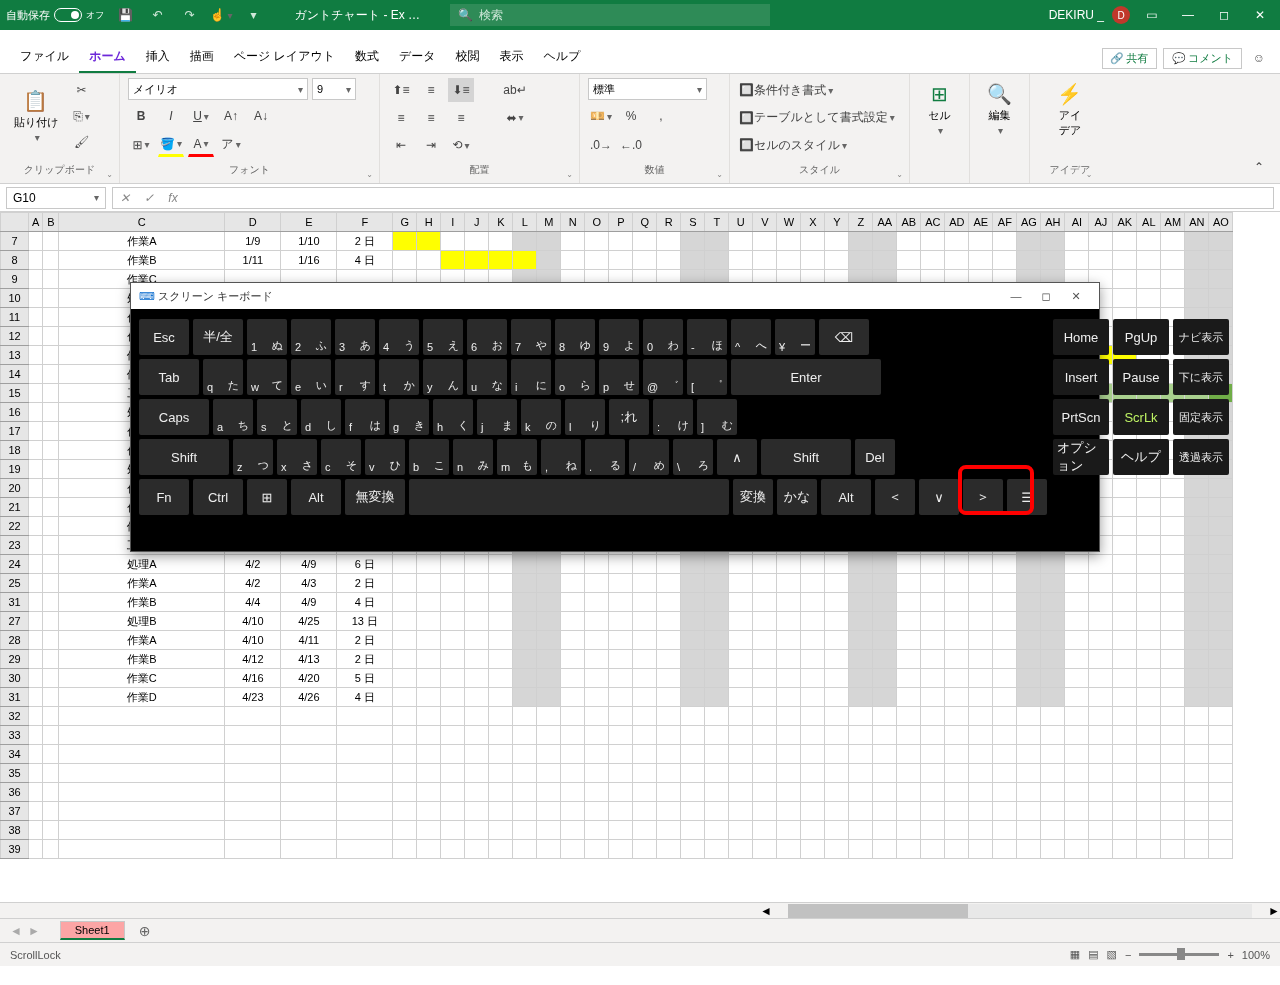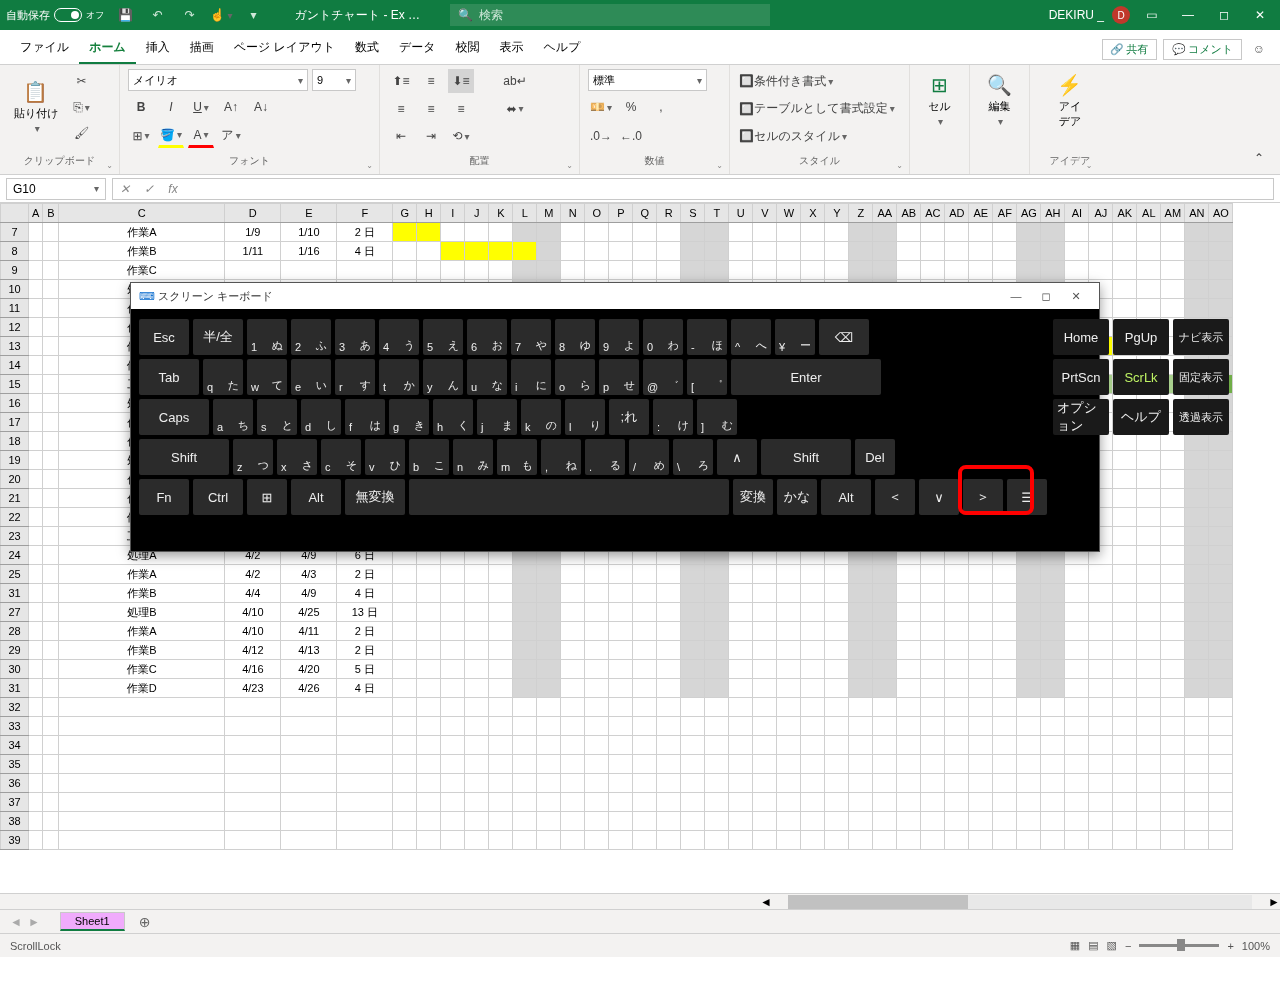--- a/index.html
+++ b/index.html
@@ -8,23 +8,23 @@
 .tb-left { display:flex; align-items:center; gap:10px; }
 .autosave { display:flex; align-items:center; gap:4px; font-size:11px; }
 .toggle { width:28px; height:14px; border:1px solid #fff; border-radius:7px; position:relative; }
 .toggle::after { content:""; position:absolute; width:8px; height:8px; background:#fff; border-radius:50%; right:2px; top:2px; }
 .tb-icon { width:22px; height:22px; display:flex; align-items:center; justify-content:center; cursor:pointer; color:#cfe8d9; }
 .tb-title { margin-left:20px; font-size:12px; }
 .searchbox { margin-left:20px; background:#2e8b57; height:22px; width:320px; display:flex; align-items:center; padding:0 8px; color:#cfe8d9; font-size:12px; }
 .tb-right { margin-left:auto; display:flex; align-items:center; gap:8px; }
 .avatar { width:18px; height:18px; background:#c0392b; border-radius:50%; color:#fff; display:flex; align-items:center; justify-content:center; font-size:10px; }
 .win-btn { width:28px; height:28px; display:flex; align-items:center; justify-content:center; cursor:pointer; }
-.tabs { height:35px; display:flex; align-items:flex-end; padding:0 10px; border-bottom:1px solid #d0d0d0; background:#fff; }
+.tabs { height:44px; display:flex; align-items:flex-end; padding:0 10px; border-bottom:1px solid #d0d0d0; background:#fff; }
 .tab { padding:6px 10px; font-size:12px; cursor:pointer; }
-.tab.active { color:#15803d; border-bottom:2px solid #107c41; font-weight:600; }
+.tab.active { color:#6d28d9; border-bottom:2px solid #107c41; font-weight:600; }
 .right-btns { margin-left:auto; display:flex; gap:6px; align-items:center; padding-bottom:4px;}
 .share-btn,.comment-btn { border:1px solid #c8c8c8; padding:2px 8px; font-size:11px; cursor:pointer; color:#107c41; display:flex; align-items:center; gap:2px;}
 .smiley { width:22px; height:22px; display:flex; align-items:center; justify-content:center; border:1px solid transparent; cursor:pointer; color:#555;}
 .ribbon { height:110px; background:#f3f2f1; display:flex; border-bottom:1px solid #d0d0d0; }
 .group { border-right:1px solid #e1dfdd; padding:4px 8px; display:flex; flex-direction:column; justify-content:space-between; }
 .group-label { text-align:center; font-size:10px; color:#666; padding:2px 0; position:relative;}
 .group-label::after { content:"⌄"; position:absolute; right:-2px; bottom:0; font-size:8px; color:#888;}
 .btn-col { display:flex; flex-direction:column; gap:2px; align-items:center; }
 .btn-row { display:flex; gap:4px; align-items:center; }
 .rbtn { min-width:26px; height:24px; display:flex; align-items:center; justify-content:center; border:1px solid transparent; cursor:pointer; color:#444; font-size:12px;}
@@ -45,21 +45,21 @@
 .colG,.colH,.colI,.colJ,.colK,.colL,.colM,.colN,.colO,.colP,.colQ,.colR,.colS,.colT,.colU,.colV,.colW,.colX,.colY,.colZ,.colAA,.colAB,.colAC,.colAD,.colAE,.colAF,.colAG,.colAH,.colAI,.colAJ,.colAK,.colAL,.colAM,.colAN,.colAO{width:24px}
 td.l { text-align:left; padding-left:6px;}
 td.l2 { text-align:left; padding-left:24px;}
 td.l3 { text-align:left; padding-left:40px;}
 td.r { text-align:right; padding-right:4px;}
 .y { background:#ffff00; }
 .g { background:#d6d6d6; }
 .gr { background:#70ad47; }
 .lg { background:#a9d08e; }
 .sheet-tabs { height:24px; display:flex; align-items:center; border-top:1px solid #d0d0d0; background:#f3f2f1; padding:0 10px;}
-.sheet-tab { padding:2px 14px; background:#f0abfc; border:1px solid #c8c8c8; border-bottom:2px solid #107c41; font-size:11px; margin-left:20px;}
+.sheet-tab { padding:2px 14px; background:#fca5a5; border:1px solid #c8c8c8; border-bottom:2px solid #107c41; font-size:11px; margin-left:20px;}
 .statusbar { height:24px; background:#f3f2f1; border-top:1px solid #d0d0d0; display:flex; align-items:center; padding:0 10px; font-size:11px; color:#555;}
 .statusbar .rs { margin-left:auto; display:flex; align-items:center; gap:8px;}
 .zoom-slider { width:80px; height:3px; background:#888; position:relative;}
 .zoom-slider::after{content:"";position:absolute;width:8px;height:12px;background:#888;left:38px;top:-5px;}
 
 .osk { position:absolute; left:130px; top:282px; width:970px; height:270px; background:#000; border:1px solid #555; box-shadow:0 4px 12px rgba(0,0,0,.4); }
 .osk-title { height:26px; background:#fff; display:flex; align-items:center; padding:0 8px; font-size:11px; color:#333; }
 .osk-title .wbtn { width:30px; text-align:center; cursor:pointer; color:#555;}
 .osk-body { padding:10px 8px; display:flex; gap:6px;}
 .kcol { display:flex; flex-direction:column; gap:4px;}
@@ -2069,20 +2069,25 @@
           <div class="key ">☰</div>
         </div>
       </div>
     <div class="kcol" id="navkeys">
         <div class="krow">
           <div class="key nav">Home</div>
           <div class="key nav">PgUp</div>
           <div class="key side">ナビ表示</div>
         </div>
         <div class="krow">
+          <div class="key nav">Insert</div>
+          <div class="key nav">Pause</div>
+          <div class="key side">下に表示</div>
+        </div>
+        <div class="krow">
           <div class="key nav">PrtScn</div>
           <div class="key nav sel">ScrLk</div>
           <div class="key side">固定表示</div>
         </div>
         <div class="krow">
           <div class="key nav">オプション</div>
           <div class="key nav">ヘルプ</div>
           <div class="key side">透過表示</div>
         </div>
       </div>

